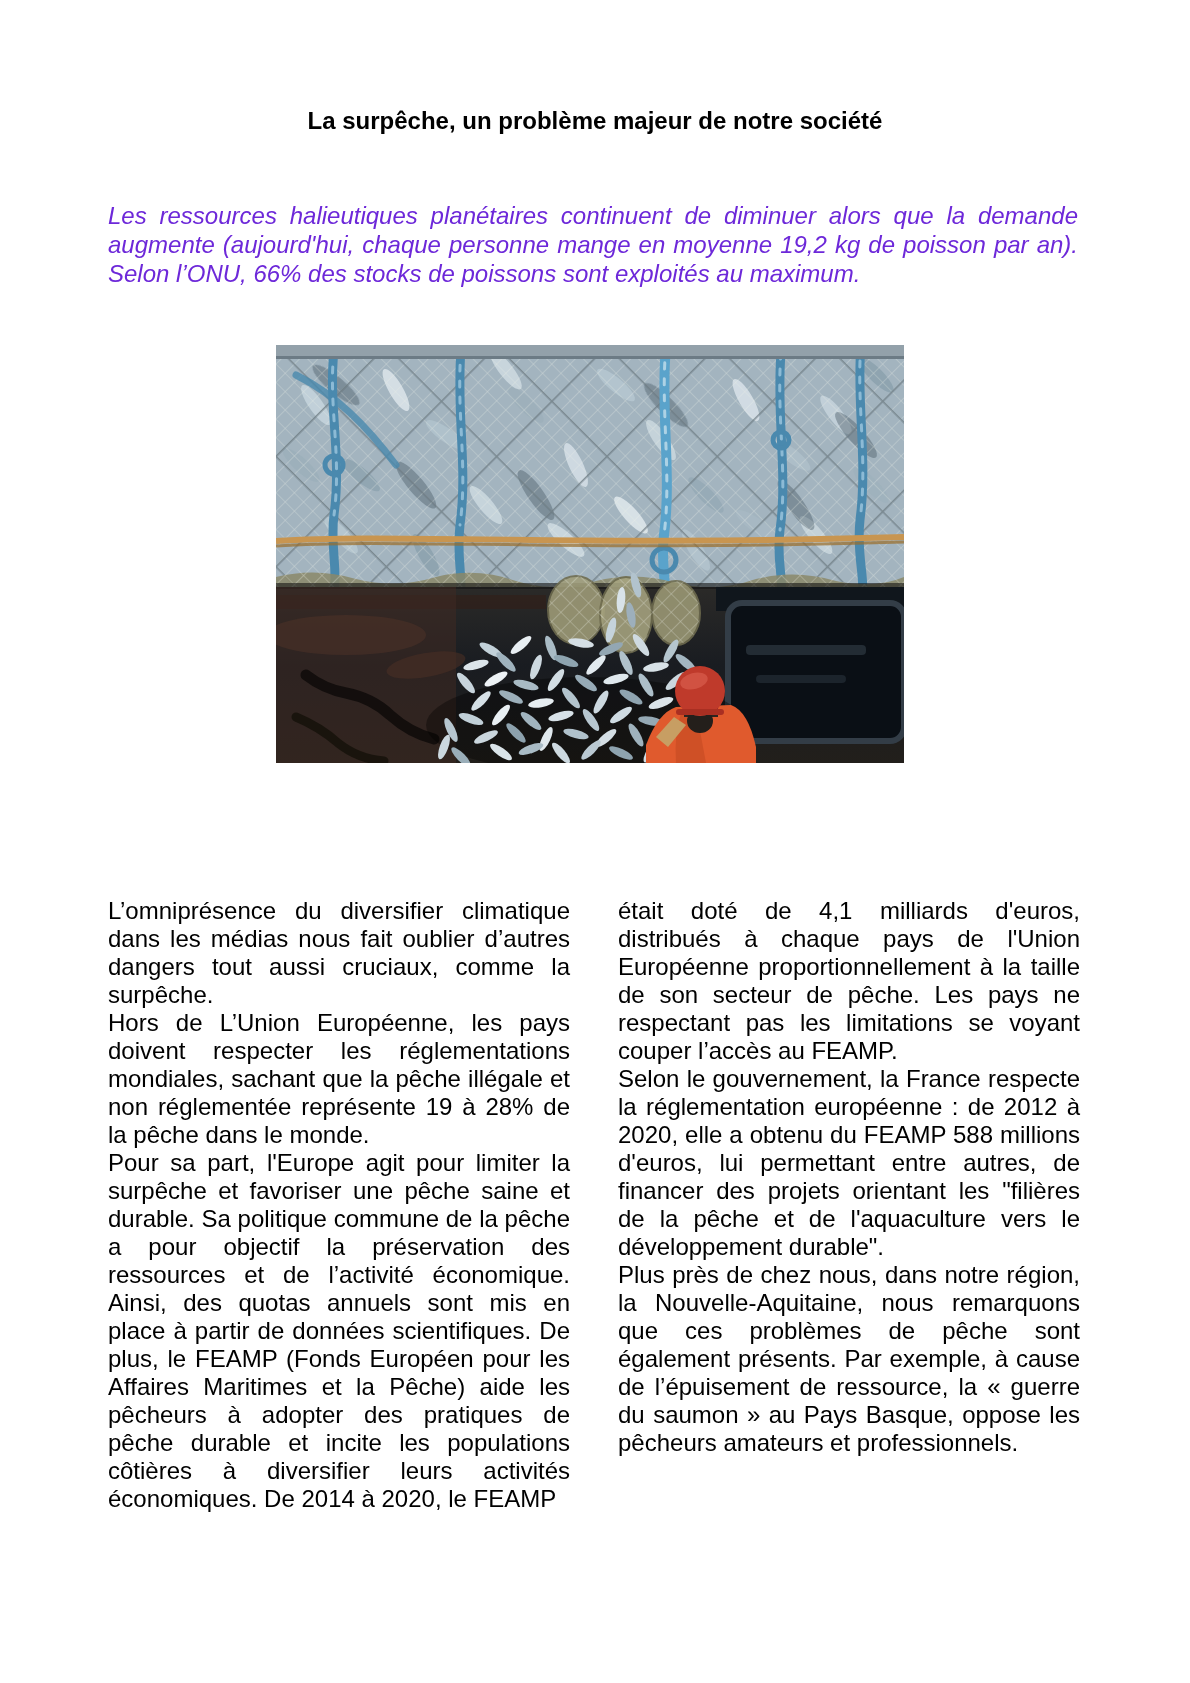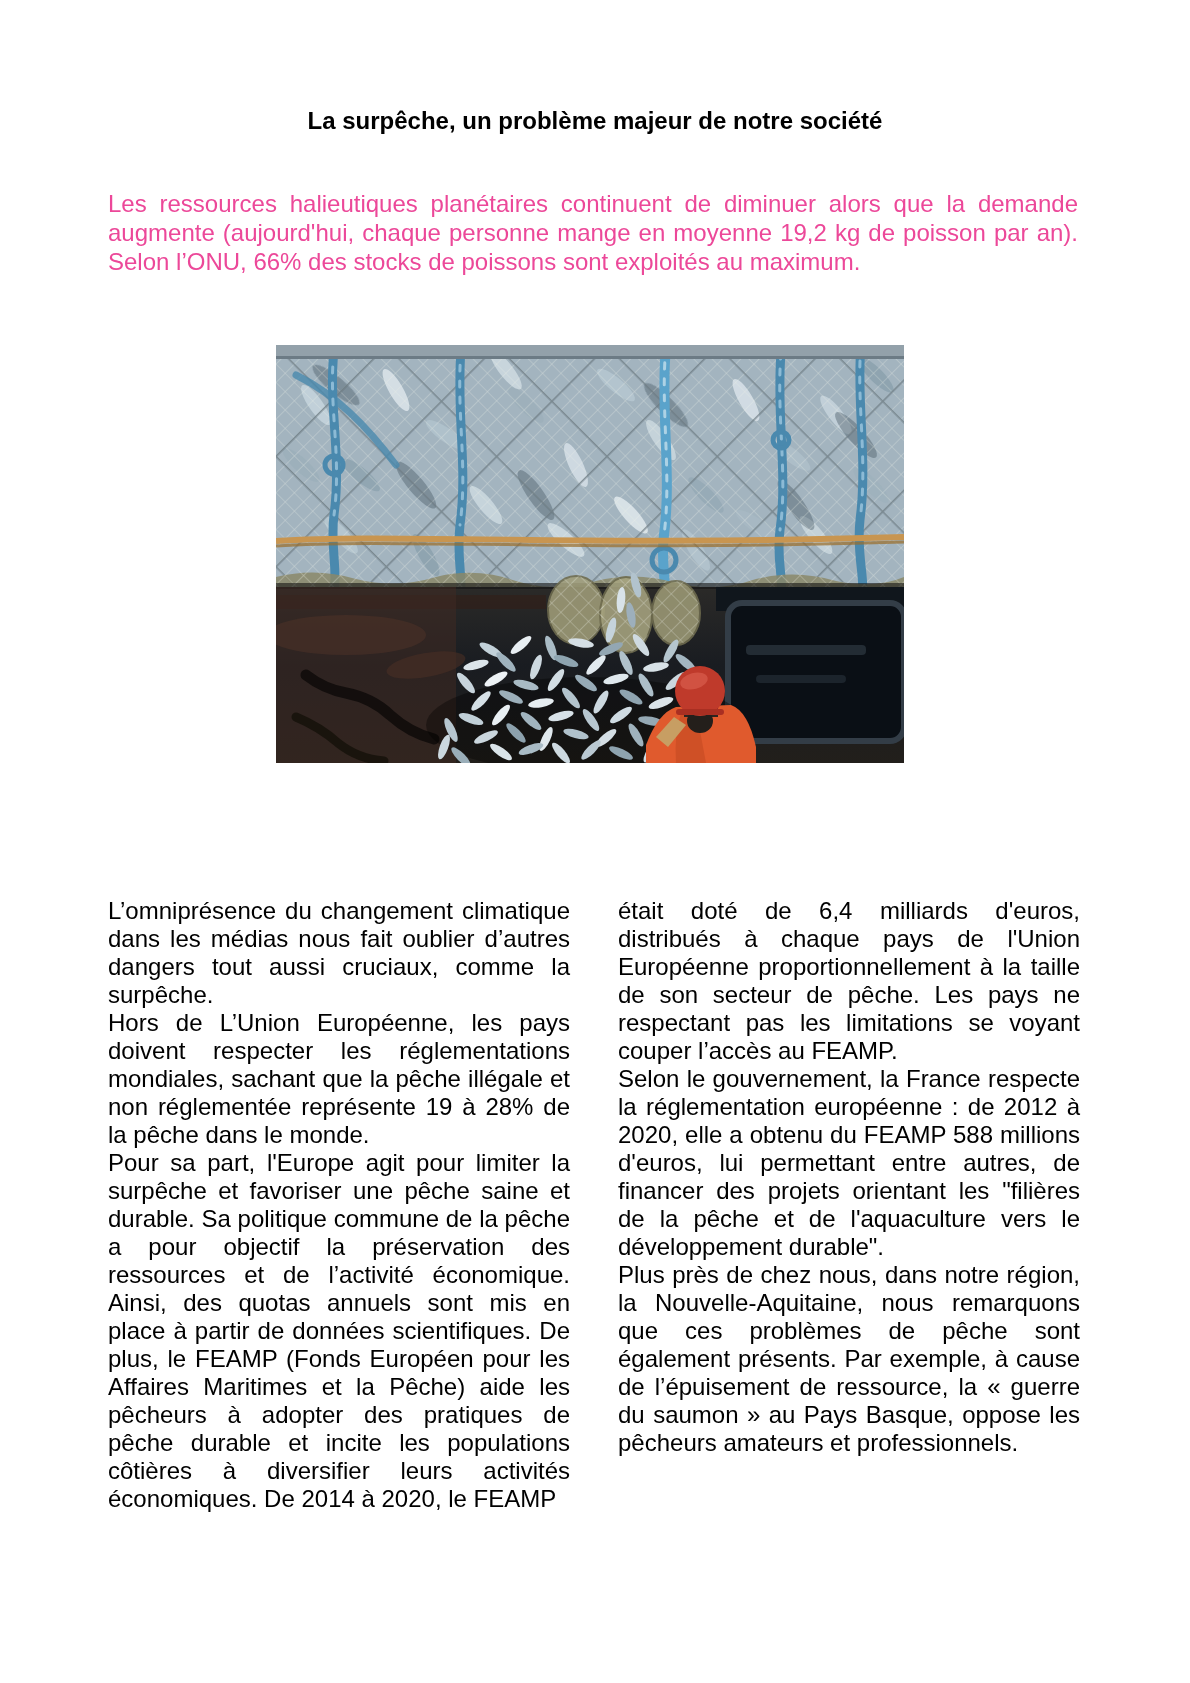--- a/index.html
+++ b/index.html
@@ -9,22 +9,22 @@
     background:#ffffff;
     font-family:"Liberation Sans", sans-serif;
     color:#000;
     overflow:hidden;
   }
   .title{
     position:absolute;top:106px;left:0;width:100%;
     text-align:center;font-weight:bold;font-size:24px;line-height:30px;
   }
   .lede{
-    position:absolute;top:189px;left:108px;width:970px;
-    color:#ec4899;
+    position:absolute;top:201px;left:108px;width:970px;
+    font-style:italic;color:#6d28d9;
     font-size:24px;line-height:29px;text-align:justify;
   }
   .figure{
     position:absolute;left:276px;top:345px;width:628px;height:418px;
   }
   .figure svg{display:block;width:628px;height:418px;}
   .caption{
     position:absolute;top:788px;left:0;width:100%;
     text-align:center;font-size:22px;line-height:26px;
   }
@@ -229,24 +229,24 @@
         <ellipse cx="424" cy="376" rx="13" ry="12" fill="#241f1b"></ellipse>
         <circle cx="424" cy="346" r="25" fill="#bf3a2b"></circle>
         <ellipse rx="14" ry="8" transform="translate(418,336) rotate(-15)" fill="#d65949" opacity="0.8"></ellipse>
         <rect x="400" y="364" width="48" height="6" rx="3" fill="#a92f22"></rect>
       </g>
     </svg>
   </div>
 
 
   <div class="col col-left">
-    <p>L’omniprésence du changement climatique dans les médias nous fait oublier d’autres dangers tout aussi cruciaux, comme la surpêche.</p>
+    <p>L’omniprésence du diversifier climatique dans les médias nous fait oublier d’autres dangers tout aussi cruciaux, comme la surpêche.</p>
     <p>Hors de L’Union Européenne, les pays doivent respecter les réglementations mondiales, sachant que la pêche illégale et non réglementée représente 19 à 28% de la pêche dans le monde.</p>
     <p>Pour sa part, l'Europe agit pour limiter la surpêche et favoriser une pêche saine et durable. Sa politique commune de la pêche a pour objectif la préservation des ressources et de l’activité économique. Ainsi, des quotas annuels sont mis en place à partir de données scientifiques. De plus, le FEAMP (Fonds Européen pour les Affaires Maritimes et la Pêche) aide les pêcheurs à adopter des pratiques de pêche durable et incite les populations côtières à diversifier leurs activités économiques. De 2014 à 2020, le FEAMP</p>
   </div>
 
   <div class="col col-right">
-    <p>était doté de 6,4 milliards d'euros, distribués à chaque pays de l'Union Européenne proportionnellement à la taille de son secteur de pêche. Les pays ne respectant pas les limitations se voyant couper l’accès au FEAMP.</p>
+    <p>était doté de 4,1 milliards d'euros, distribués à chaque pays de l'Union Européenne proportionnellement à la taille de son secteur de pêche. Les pays ne respectant pas les limitations se voyant couper l’accès au FEAMP.</p>
     <p>Selon le gouvernement, la France respecte la réglementation européenne : de 2012 à 2020, elle a obtenu du FEAMP 588 millions d'euros, lui permettant entre autres, de financer des projets orientant les "filières de la pêche et de l'aquaculture vers le développement durable".</p>
     <p>Plus près de chez nous, dans notre région, la Nouvelle-Aquitaine, nous remarquons que ces problèmes de pêche sont également présents. Par exemple, à cause de l’épuisement de ressource, la « guerre du saumon » au Pays Basque, oppose les pêcheurs amateurs et professionnels.</p>
   </div>
 
 </div>
 
 </body></html>

